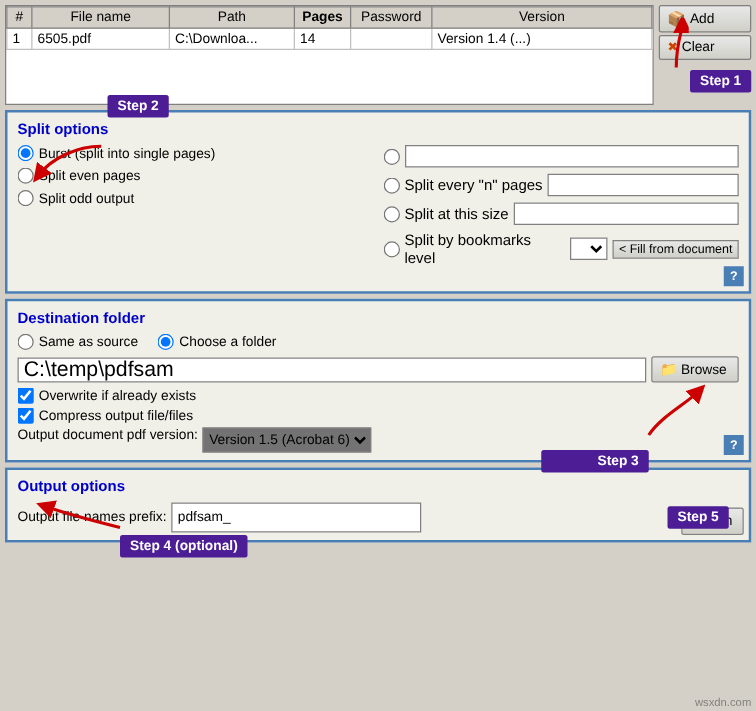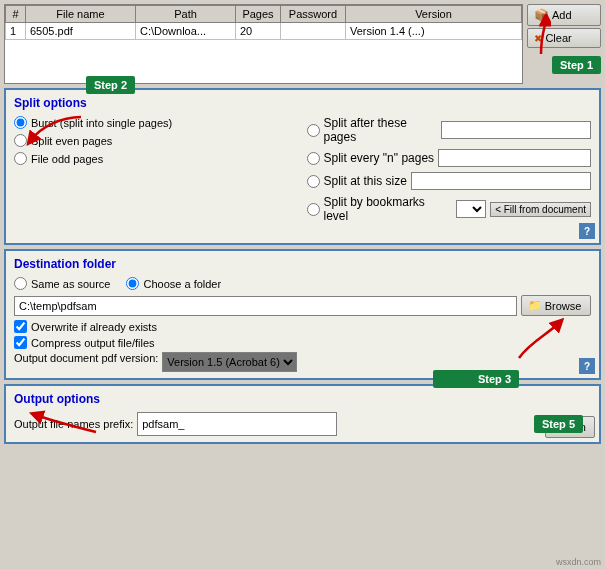--- a/index.html
+++ b/index.html
@@ -147,21 +147,21 @@
       display: flex;
       align-items: center;
       gap: 4px;
       margin-bottom: 4px;
     }
 
     .dest-path-input {
       flex: 1;
       height: 20px;
       border: 1px solid #808080;
-      font-size: 11px;
+      font-size: 17px;
       padding: 1px 4px;
       background: white;
     }
 
     .checkbox-row {
       display: flex;
       align-items: center;
       gap: 4px;
       font-size: 11px;
       margin-bottom: 3px;
@@ -194,21 +194,21 @@
       width: 200px;
       height: 20px;
       border: 1px solid #808080;
       font-size: 11px;
       padding: 1px 4px;
       background: white;
     }
 
     .callout {
       position: absolute;
-      background: #15803d;
+      background: #4c1d95;
       color: white;
       font-size: 11px;
       font-weight: bold;
       padding: 3px 8px;
       border-radius: 2px;
       z-index: 10;
       white-space: nowrap;
     }
 
     .sections-wrapper {
@@ -273,31 +273,31 @@
 <div class="main-container">
 
   <div class="top-section">
     <div class="file-area">
       <table>
         <thead>
           <tr>
             <th style="width:20px;">#</th>
             <th style="width:110px;">File name</th>
             <th style="width:100px;">Path</th>
-            <th style="width:45px;">Pages</th>
+            <th style="width:45px;font-weight:bold;">Pages</th>
             <th style="width:65px;">Password</th>
             <th>Version</th>
           </tr>
         </thead>
         <tbody>
           <tr>
             <td>1</td>
             <td>6505.pdf</td>
             <td>C:\Downloa...</td>
-            <td>20</td>
+            <td>14</td>
             <td></td>
             <td>Version 1.4 (...)</td>
           </tr>
         </tbody>
       </table>
     </div>
 
     <div class="btn-area">
       <button class="btn">
         <span style="font-size:12px;">📦</span>
@@ -343,28 +343,27 @@
           <div class="radio-row">
             <input type="radio" name="split" checked="" style="">
             <span>Burst (split into single pages)</span>
           </div>
           <div class="radio-row">
             <input type="radio" name="split" style="">
             <span>Split even pages</span>
           </div>
           <div class="radio-row">
             <input type="radio" name="split" style="">
-            <span>File odd pages</span>
+            <span>Split odd output</span>
           </div>
         </div>
 
         <div style="display:flex; flex-direction:column; gap:5px;">
           <div class="split-right-row">
             <input type="radio" name="split" style="">
-            <span>Split after these pages</span>
             <input type="text" style="flex: 1 1 0%; height: 18px; border: 1px solid rgb(128, 128, 128); font-size: 11px;">
           </div>
           <div class="split-right-row">
             <input type="radio" name="split" style="">
             <span>Split every "n" pages</span>
             <input type="text" style="flex: 1 1 0%; height: 18px; border: 1px solid rgb(128, 128, 128); font-size: 11px;">
           </div>
           <div class="split-right-row">
             <input type="radio" name="split" style="">
             <span>Split at this size</span>
@@ -441,20 +440,21 @@
           <input type="text" style="width: 200px; height: 20px; border: 1px solid rgb(128, 128, 128); font-size: 11px; padding: 11px 4px;" value="pdfsam_">
         </div>
 
         <div style="display:flex; align-items:center; gap:4px;">
 
           <div class="callout" style="position:relative; left:12px; top:0; font-size:11px;">Step 5</div>
           <button class="help-btn">?</button>
         </div>
       </div>
 
+      <div class="callout" style="position:absolute; left:90px; bottom:-14px; font-size:11px;">Step 4 (optional)</div>
 
       <svg style="position:absolute; left:20px; bottom:5px; width:80px; height:30px; z-index:15;" viewBox="0 0 80 30">
         <defs>
           <marker id="arrowhead4" markerWidth="6" markerHeight="6" refX="3" refY="3" orient="auto">
             <polygon points="0 0, 6 3, 0 6" fill="#cc0000"></polygon>
           </marker>
         </defs>
         <path d="M 70 25 C 50 20 30 15 10 8" stroke="#cc0000" stroke-width="2.5" fill="none" marker-end="url(#arrowhead4)"></path>
       </svg>
 

